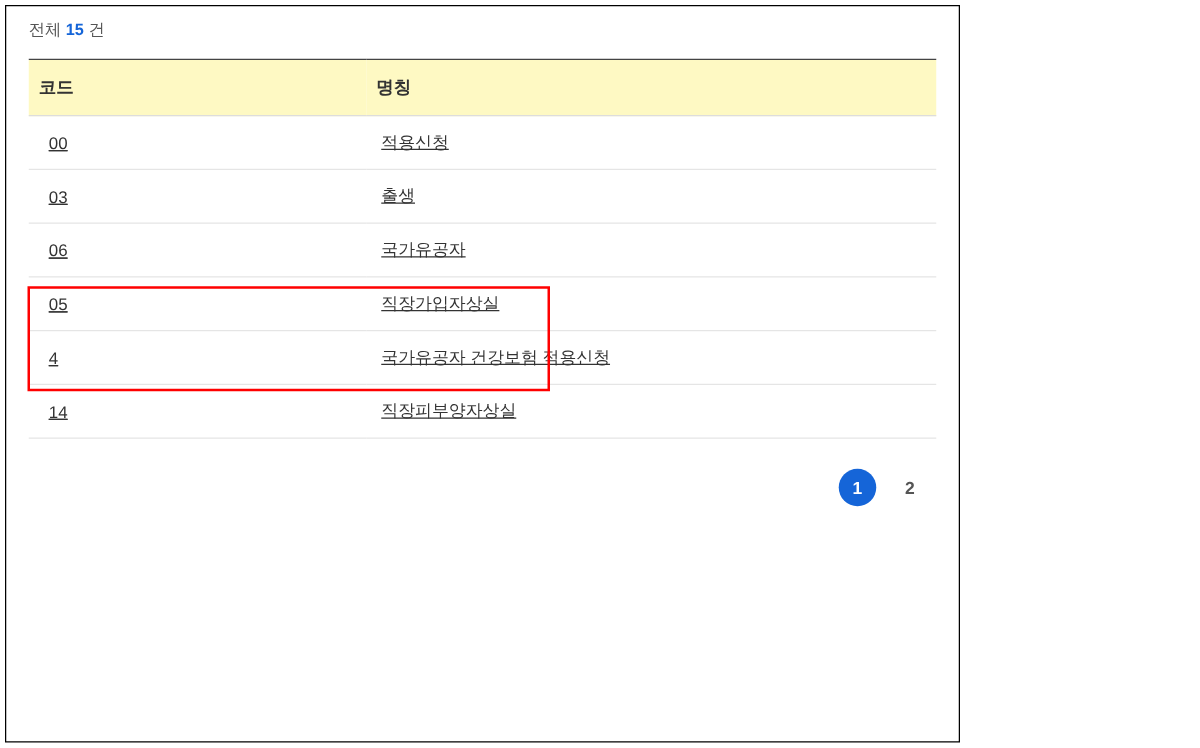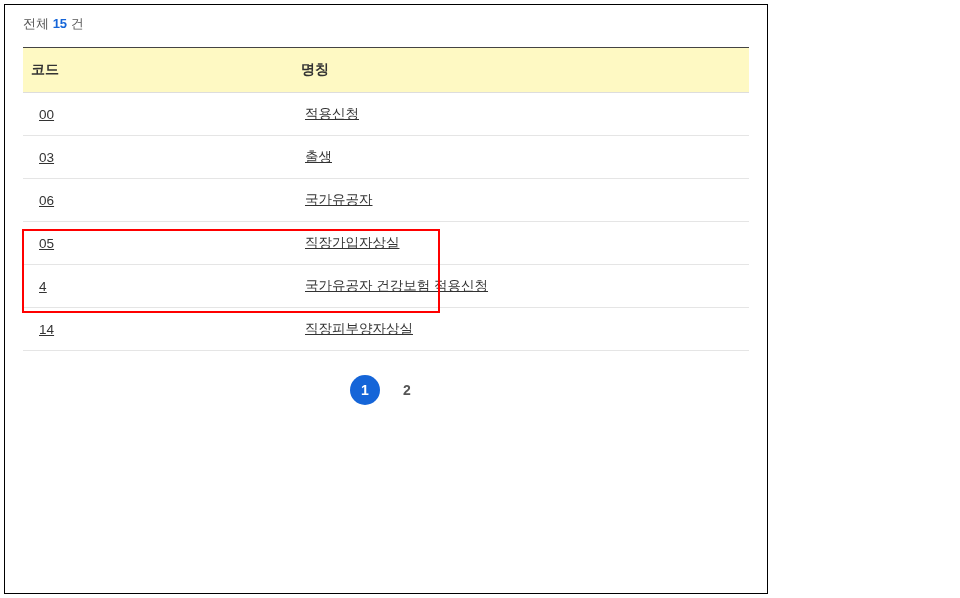--- a/index.html
+++ b/index.html
@@ -55,21 +55,21 @@
     tbody td.code-cell {
       padding-left: 16px;
       text-decoration: underline;
     }
     tbody td a {
       color: #333;
       text-decoration: underline;
       cursor: pointer;
     }
     .pagination {
-      text-align: center;
+      text-align: right;
       margin-top: 24px;
     }
     .pagination .page {
       display: inline-flex;
       align-items: center;
       justify-content: center;
       width: 30px;
       height: 30px;
       border-radius: 50%;
       font-size: 14px;

